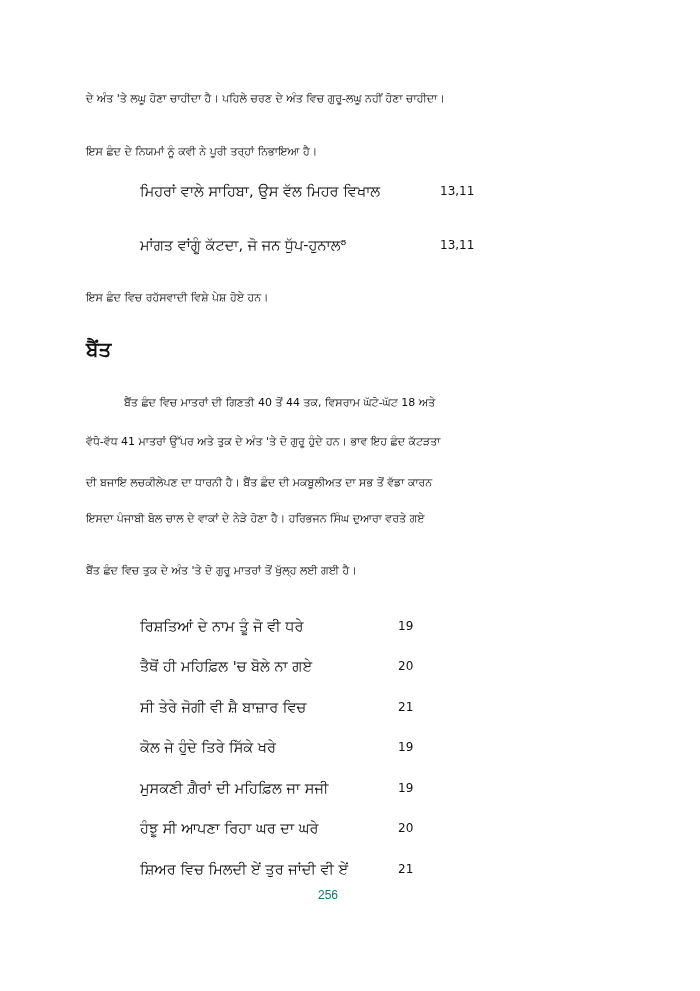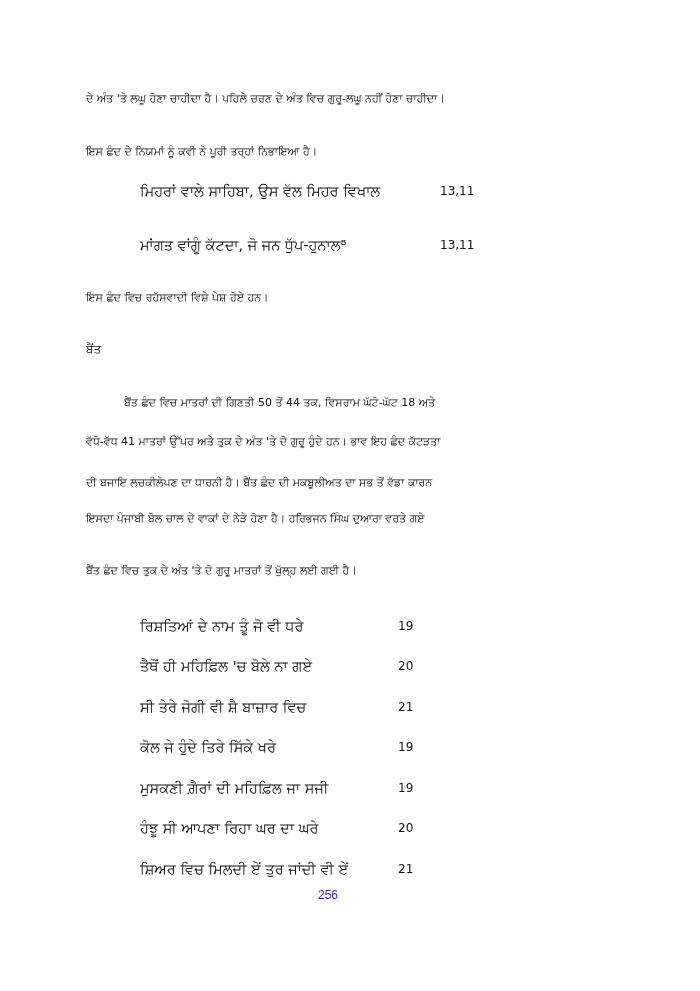--- a/index.html
+++ b/index.html
@@ -9,22 +9,22 @@
     color: #111111;
   }
   .line {
     position: absolute; left: 86px; font-size: 11px; white-space: nowrap;
     line-height: 20px;
   }
   .indent { left: 124px; }
   .verse-row { position: absolute; left: 140px; font-size: 14.5px; line-height: 20px; white-space: nowrap; }
   .verse-text { display: inline-block; }
   .verse-num { position: absolute; top: 0; font-size: 12px; }
-  .heading { font-weight: normal; font-size: 12px; text-align: right; }
-  .page-num { position: absolute; left: 318px; top: 888px; font-size: 12px; color: #4c1d95; font-family: "Liberation Sans", sans-serif; }
+  .heading { font-weight: bold; font-size: 20px; text-align: right; }
+  .page-num { position: absolute; left: 318px; top: 888px; font-size: 12px; color: #0f766e; font-family: "Liberation Sans", sans-serif; }
 </style>
 </head>
 <body>
 
 <div>
   <div class="line" style="top:89px">ਦੇ ਅੰਤ 'ਤੇ ਲਘੂ ਹੋਣਾ ਚਾਹੀਦਾ ਹੈ। ਪਹਿਲੇ ਚਰਣ ਦੇ ਅੰਤ ਵਿਚ ਗੁਰੂ-ਲਘੂ ਨਹੀਂ ਹੋਣਾ ਚਾਹੀਦਾ।</div>
   <div class="line" style="top:142px">ਇਸ ਛੰਦ ਦੇ ਨਿਯਮਾਂ ਨੂੰ ਕਵੀ ਨੇ ਪੂਰੀ ਤਰ੍ਹਾਂ ਨਿਭਾਇਆ ਹੈ।</div>
 
   <div class="verse-row" style="top:181px">
     <span class="verse-text">ਮਿਹਰਾਂ ਵਾਲੇ ਸਾਹਿਬਾ, ਉਸ ਵੱਲ ਮਿਹਰ ਵਿਖਾਲ</span>
@@ -32,21 +32,21 @@
   </div>
   <div class="verse-row" style="top:235px">
     <span class="verse-text">ਮਾਂਗਤ ਵਾਂਗੂੰ ਕੱਟਦਾ, ਜੋ ਜਨ ਧੁੱਪ-ਹੁਨਾਲ⁸</span>
     <span class="verse-num" style="left:300px">13,11</span>
   </div>
 
   <div class="line" style="top:288px">ਇਸ ਛੰਦ ਵਿਚ ਰਹੱਸਵਾਦੀ ਵਿਸ਼ੇ ਪੇਸ਼ ਹੋਏ ਹਨ।</div>
 
   <div class="line heading" style="top:339px">ਬੈਂਤ</div>
 
-  <div class="line indent" style="top:393px">ਬੈਂਤ ਛੰਦ ਵਿਚ ਮਾਤਰਾਂ ਦੀ ਗਿਣਤੀ 50 ਤੋਂ 44 ਤਕ, ਵਿਸਰਾਮ ਘੱਟੋ-ਘੱਟ 18 ਅਤੇ</div>
+  <div class="line indent" style="top:393px">ਬੈਂਤ ਛੰਦ ਵਿਚ ਮਾਤਰਾਂ ਦੀ ਗਿਣਤੀ 40 ਤੋਂ 44 ਤਕ, ਵਿਸਰਾਮ ਘੱਟੋ-ਘੱਟ 18 ਅਤੇ</div>
   <div class="line" style="top:432px">ਵੱਧੋ-ਵੱਧ 41 ਮਾਤਰਾਂ ਉੱਪਰ ਅਤੇ ਤੁਕ ਦੇ ਅੰਤ 'ਤੇ ਦੋ ਗੁਰੂ ਹੁੰਦੇ ਹਨ। ਭਾਵ ਇਹ ਛੰਦ ਕੱਟੜਤਾ</div>
   <div class="line" style="top:473px">ਦੀ ਬਜਾਇ ਲਚਕੀਲੇਪਣ ਦਾ ਧਾਰਨੀ ਹੈ। ਬੈਂਤ ਛੰਦ ਦੀ ਮਕਬੂਲੀਅਤ ਦਾ ਸਭ ਤੋਂ ਵੱਡਾ ਕਾਰਨ</div>
   <div class="line" style="top:509px">ਇਸਦਾ ਪੰਜਾਬੀ ਬੋਲ ਚਾਲ ਦੇ ਵਾਕਾਂ ਦੇ ਨੇੜੇ ਹੋਣਾ ਹੈ।  ਹਰਿਭਜਨ ਸਿੰਘ ਦੁਆਰਾ ਵਰਤੇ ਗਏ</div>
   <div class="line" style="top:561px">ਬੈਂਤ ਛੰਦ ਵਿਚ ਤੁਕ ਦੇ ਅੰਤ 'ਤੇ ਦੋ ਗੁਰੂ ਮਾਤਰਾਂ ਤੋਂ ਖੁੱਲ੍ਹ ਲਈ ਗਈ ਹੈ।</div>
 
   <div class="verse-row" style="top:616px">
     <span class="verse-text">ਰਿਸ਼ਤਿਆਂ ਦੇ ਨਾਮ ਤੂੰ ਜੋ ਵੀ ਧਰੇ</span>
     <span class="verse-num" style="left:258px">19</span>
   </div>
   <div class="verse-row" style="top:656px">

